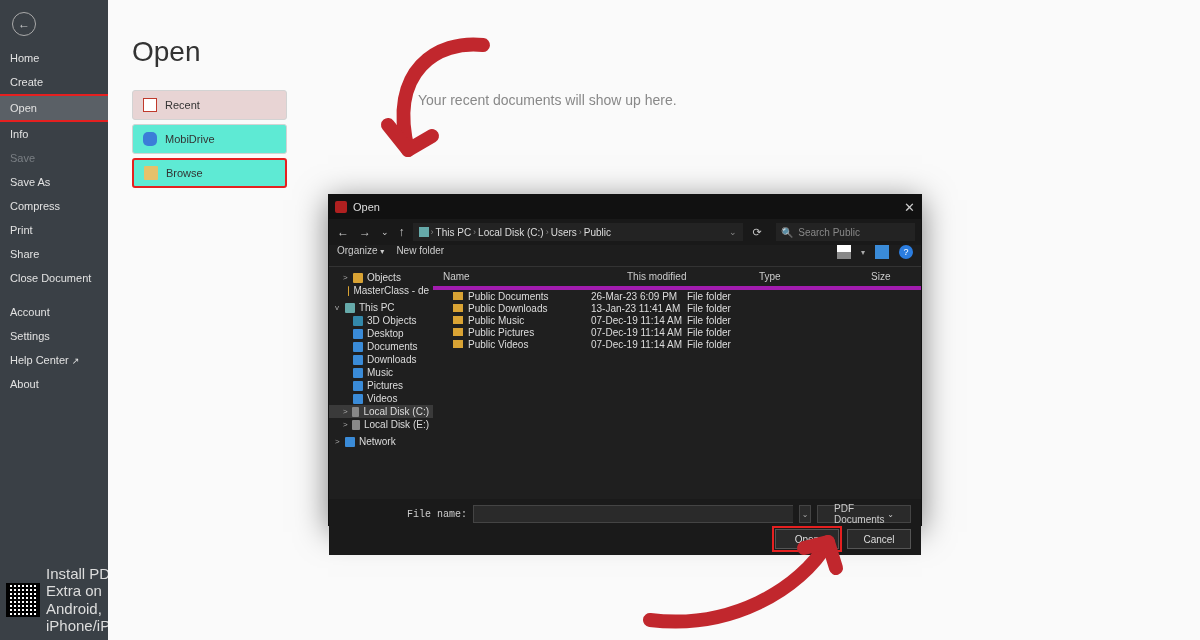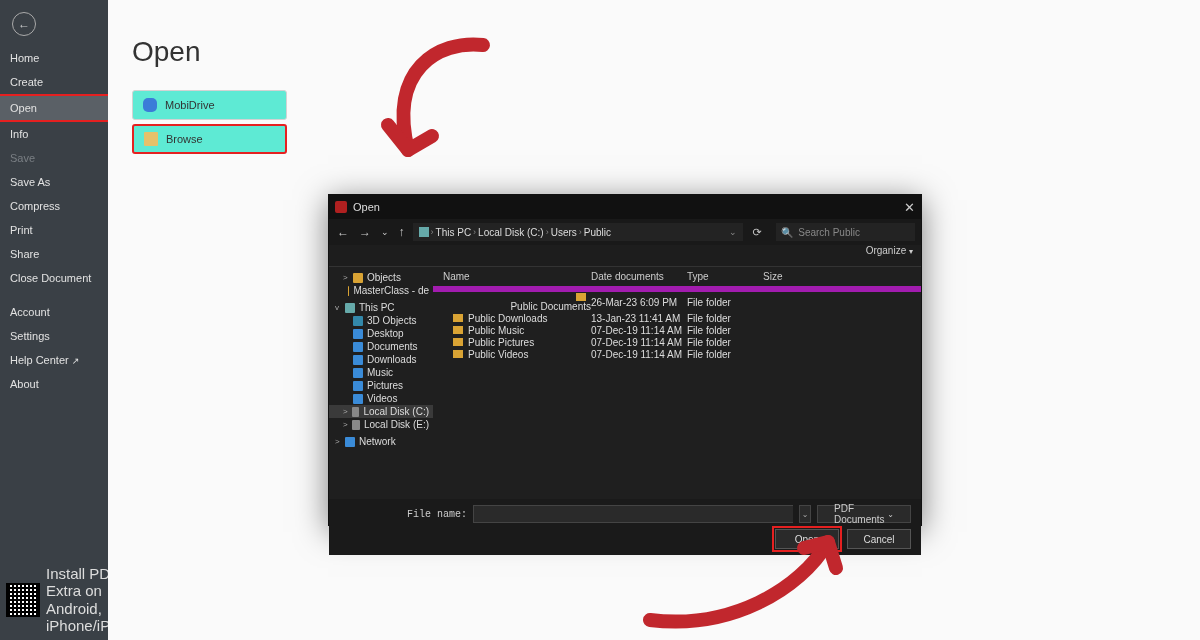--- a/index.html
+++ b/index.html
@@ -45,35 +45,35 @@
 .dlg-title .close { margin-left: auto; font-size: 13px; color: #ccc; }
 
 .dlg-nav { height: 26px; background: #191919; display: flex; align-items: center; padding: 0 6px; gap: 6px; font-size: 11px; }
 .dlg-nav .navbtn { color: #ccc; font-size: 12px; padding: 0 2px; }
 .dlg-nav .bc { display: flex; align-items: center; gap: 2px; background: #232323; height: 18px; padding: 0 6px; flex: 0 0 330px; }
 .dlg-nav .bc span { color: #ddd; font-size: 10px; }
 .dlg-nav .bc .sep { color: #888; font-size: 9px; }
 .dlg-nav .refresh { color: #ccc; padding: 0 4px; }
 .dlg-nav .search { background: #232323; height: 18px; flex: 1; margin-left: 4px; padding: 0 6px; color: #888; font-size: 10px; display: flex; align-items: center; gap: 4px; }
 
-.dlg-toolbar { height: 22px; background: #1d1d1d; border-bottom: 1px solid #333; display: flex; align-items: flex-end; padding: 0 8px; font-size: 10px; color: #ccc; gap: 12px; flex-direction: column; }
+.dlg-toolbar { height: 22px; background: #1d1d1d; border-bottom: 1px solid #333; display: flex; align-items: flex-start; padding: 0 8px; font-size: 10px; color: #ccc; gap: 12px; }
 .dlg-toolbar .right { margin-left: auto; display: flex; gap: 10px; align-items: center; }
 .dlg-toolbar .iconbtn { width: 14px; height: 14px; display: inline-block; }
 
 .dlg-body { display: flex; height: 232px; }
 .dlg-tree { width: 104px; background: #1f1f1f; padding: 4px 0; font-size: 10px; overflow: hidden; }
 .tree-item { display: flex; align-items: center; gap: 4px; padding: 1px 4px 1px 14px; color: #ddd; white-space: nowrap; }
 .tree-item.lvl1 { padding-left: 6px; }
 .tree-item .tic { width: 10px; height: 10px; display: inline-block; }
 .tree-item.selected { background: #3a3a3a; }
 .tree-gap { height: 4px; }
 .tree-chev { font-size: 8px; color: #aaa; width: 6px; display: inline-block; }
 
 .dlg-files { flex: 1; background: #1f1f1f; font-size: 10px; }
-.cols { display: flex; border-bottom: 6px solid #a21caf; padding: 4px 0; color: #ccc; }
+.cols { display: flex; border-bottom: 4px solid #a21caf; padding: 4px 0; color: #ccc; gap: 36px; }
 .col-name { width: 158px; padding-left: 10px; }
 .col-date { width: 96px; }
 .col-type { width: 76px; }
 .col-size { width: 48px; }
 .row { display: flex; padding: 0.5px 0; color: #ddd; align-items: center; }
 .row .fic { width: 10px; height: 8px; background: #d9a334; margin: 0 5px 0 10px; }
 
 .dlg-footer { height: 56px; background: #1a1a1a; padding: 6px 10px; }
 .fn-row { display: flex; align-items: center; gap: 6px; font-size: 10px; color: #ccc; }
 .fn-label { width: 128px; text-align: right; font-family: Liberation Mono, monospace; }
@@ -144,30 +144,35 @@
 Extra on
 Android,
 iPhone/iPad.</div>
   </div>
 </div>
 
 <div class="main">
   <div class="page-title">Open</div>
 
   <div class="opt-list">
+    <div class="opt recent">
+      <span class="ic ic-doc"></span>
+      <span>Recent</span>
+    </div>
     <div class="opt">
       <span class="ic ic-cloud"></span>
       <span>MobiDrive</span>
     </div>
     <div class="opt highlight">
       <span class="ic ic-folder"></span>
       <span>Browse</span>
     </div>
   </div>
 
+  <div class="recent-msg">Your recent documents will show up here.</div>
 
   <svg class="arrow-svg" style="left:180px;top:30px;width:210px;height:150px;">
     <path d="M195 15 C 150 10, 100 40, 120 120" stroke="#c1272d" stroke-width="14" fill="none" stroke-linecap="round"></path>
     <path d="M120 120 L100 95 M120 120 L144 106" stroke="#c1272d" stroke-width="14" fill="none" stroke-linecap="round"></path>
   </svg>
 </div>
 
 <div class="dlg">
   <div class="dlg-title">
     <span class="appic"></span>
@@ -276,27 +281,27 @@
         <div class="tree-gap"></div>
         <div class="tree-item lvl1">
           <span class="tree-chev">&gt;</span>
           <span class="tic ic-net"></span>
           <span>Network</span>
         </div>
       </div>
     <div class="dlg-files">
       <div class="cols">
         <div class="col-name">Name</div>
-        <div class="col-date">Date documents</div>
+        <div class="col-date">This modified</div>
         <div class="col-type">Type</div>
         <div class="col-size">Size</div>
       </div>
       <div id="rows">
           <div class="row">
-            <div class="col-name" style="display:flex;align-items:flex-end;flex-direction:column;">
+            <div class="col-name" style="display:flex;align-items:center;">
               <span class="fic"></span>
               <span>Public Documents</span>
             </div>
             <div class="col-date">26-Mar-23 6:09 PM</div>
             <div class="col-type">File folder</div>
             <div class="col-size"></div>
           </div>
           <div class="row">
             <div class="col-name" style="display:flex;align-items:center;">
               <span class="fic"></span>

